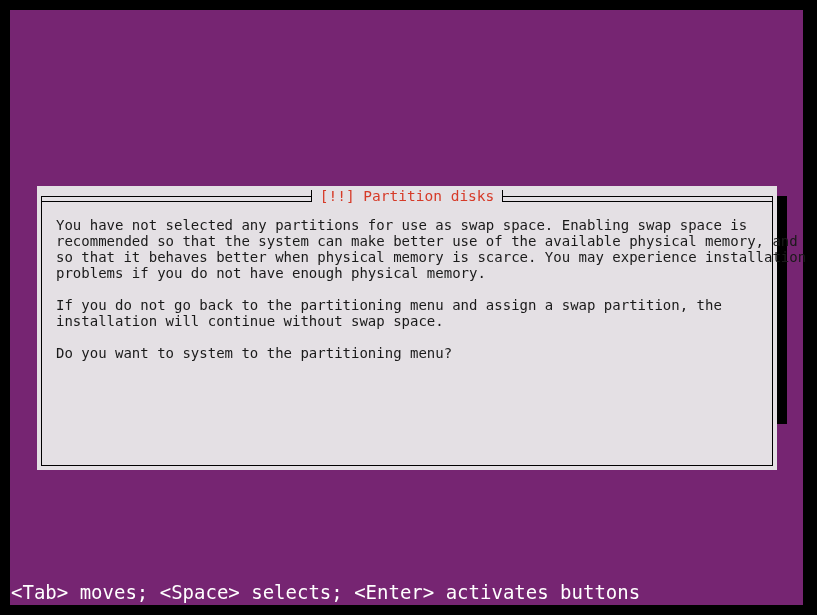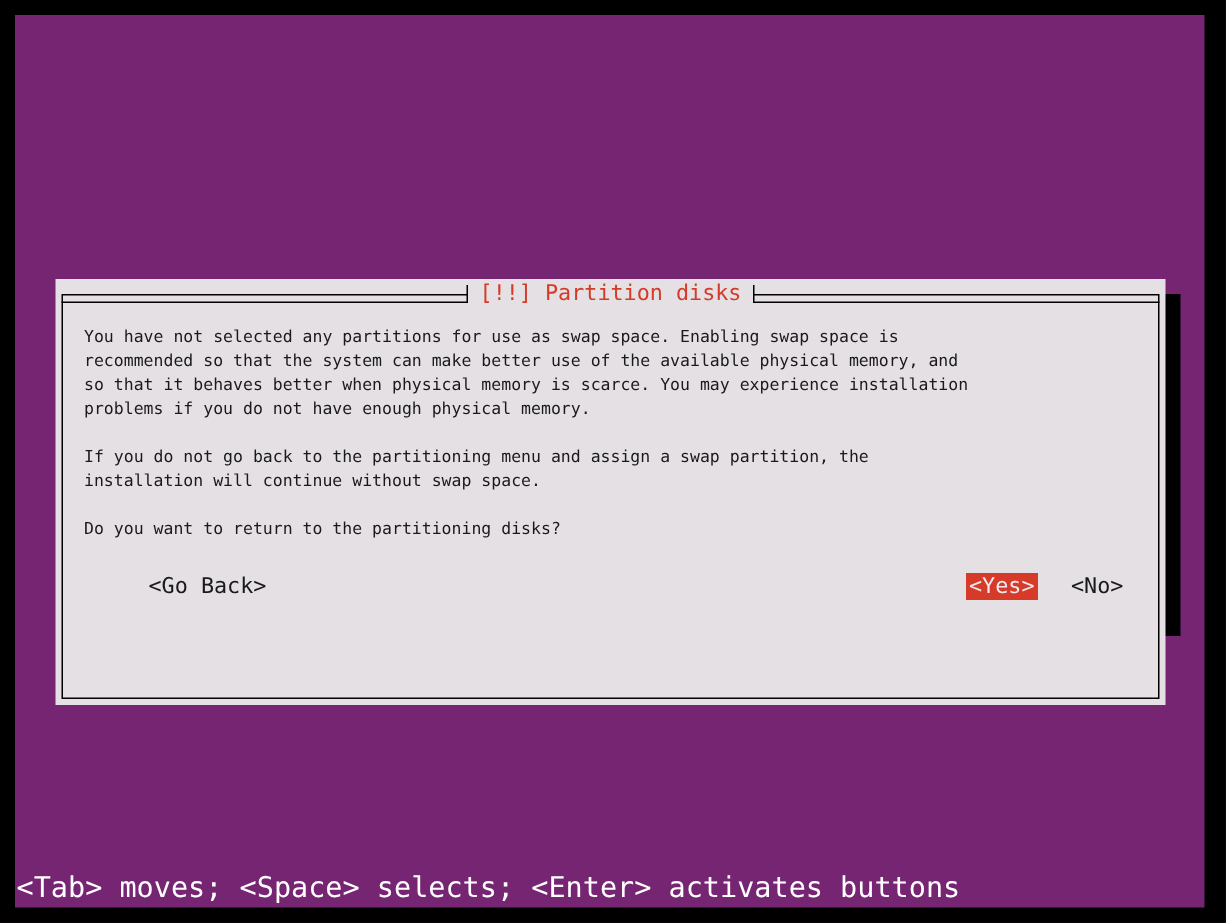--- a/index.html
+++ b/index.html
@@ -113,21 +113,21 @@
     position: absolute;
     left: 5px;
     top: 11px;
     width: 730px;
     height: 216px;
     padding: 20px 14px 0 14px;
     box-sizing: border-box;
   }
   .para {
     color: #1a1a1a;
-    font-size: 11px;
+    font-size: 14px;
     line-height: 16px;
     white-space: pre;
     margin: 0 0 16px 0;
   }
   .para.tight { margin-bottom: 16px; }
   .para.question { margin-bottom: 0; }
 
   
   #button-row {
     position: absolute;
@@ -175,26 +175,21 @@
     <div id="dialog-body">
 
       <p class="para tight">You have not selected any partitions for use as swap space. Enabling swap space is
 recommended so that the system can make better use of the available physical memory, and
 so that it behaves better when physical memory is scarce. You may experience installation
 problems if you do not have enough physical memory.</p>
 
       <p class="para tight">If you do not go back to the partitioning menu and assign a swap partition, the
 installation will continue without swap space.</p>
 
-      <p class="para question">Do you want to return to the partitioning disks?</p>
+      <p class="para question">Do you want to system to the partitioning menu?</p>
 
-      <div id="button-row">
-        <span class="btn" id="btn-goback">&lt;Go Back&gt;</span>
-        <span class="btn selected" id="btn-yes">&lt;Yes&gt;</span>
-        <span class="btn" id="btn-no">&lt;No&gt;</span>
-      </div>
 
     </div>
   </div>
 
   <div id="statusbar">&lt;Tab&gt; moves; &lt;Space&gt; selects; &lt;Enter&gt; activates buttons</div>
 
 </div>
 
 </body></html>

